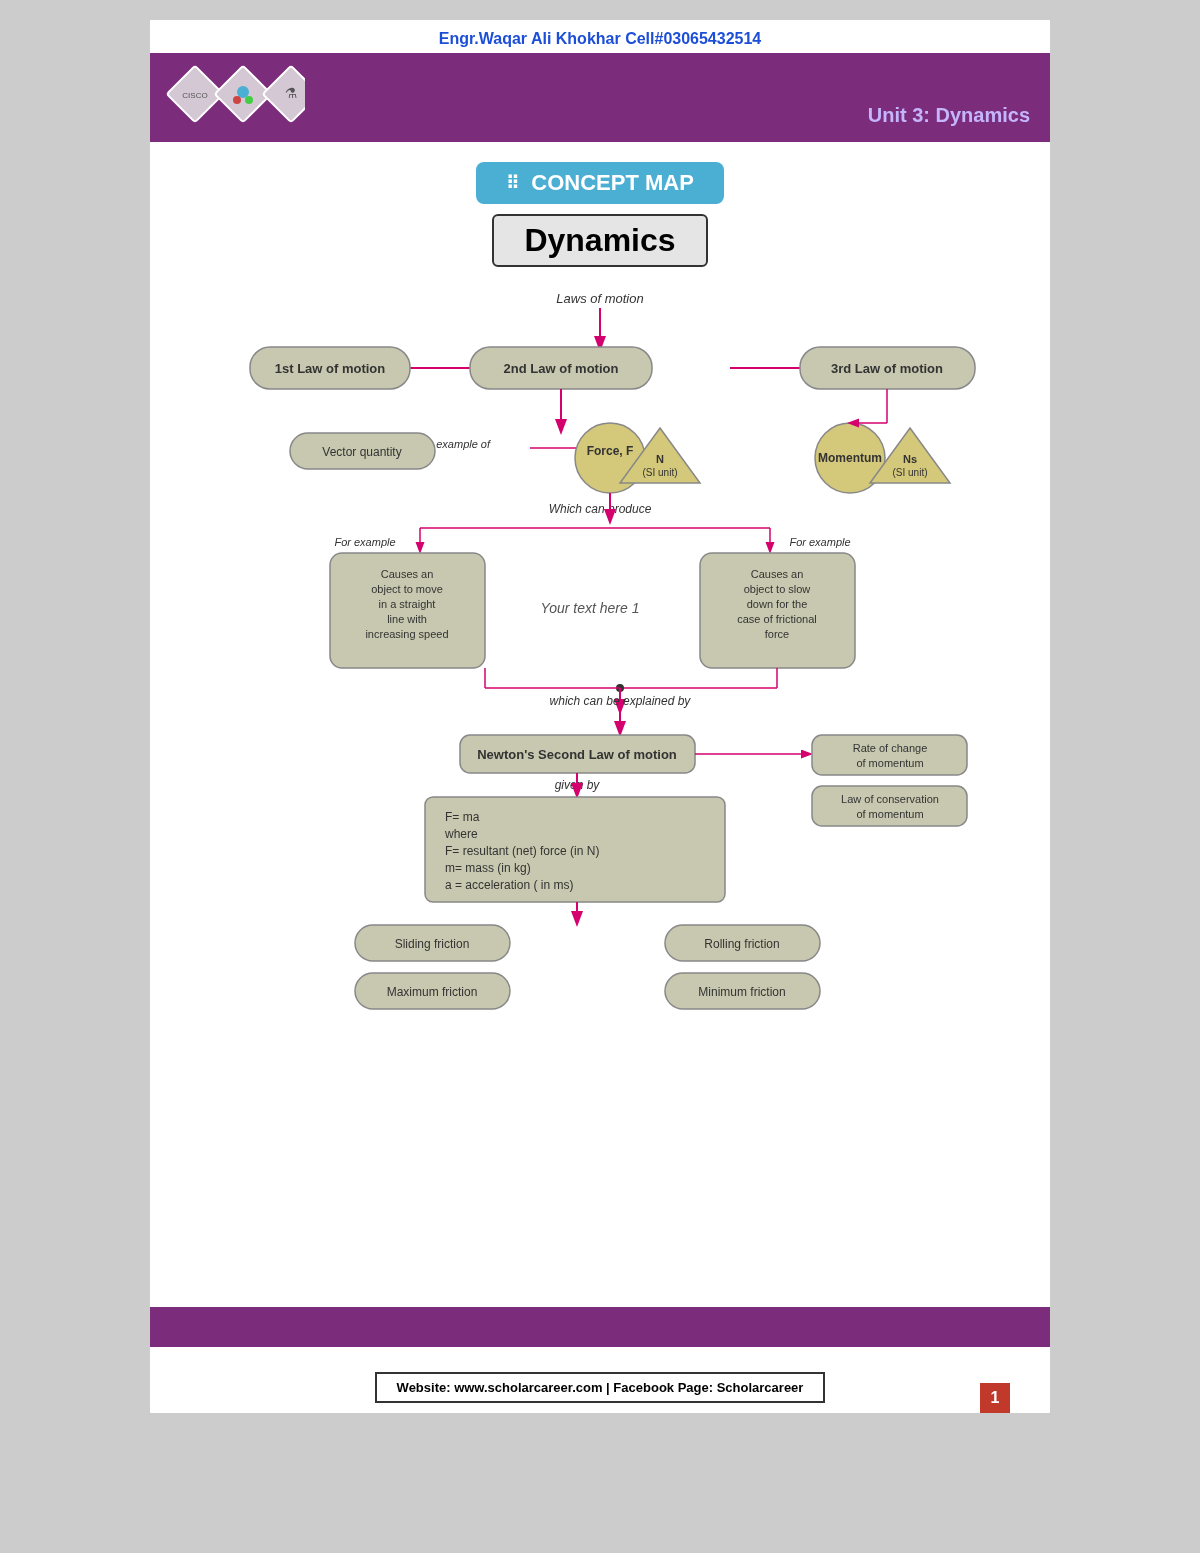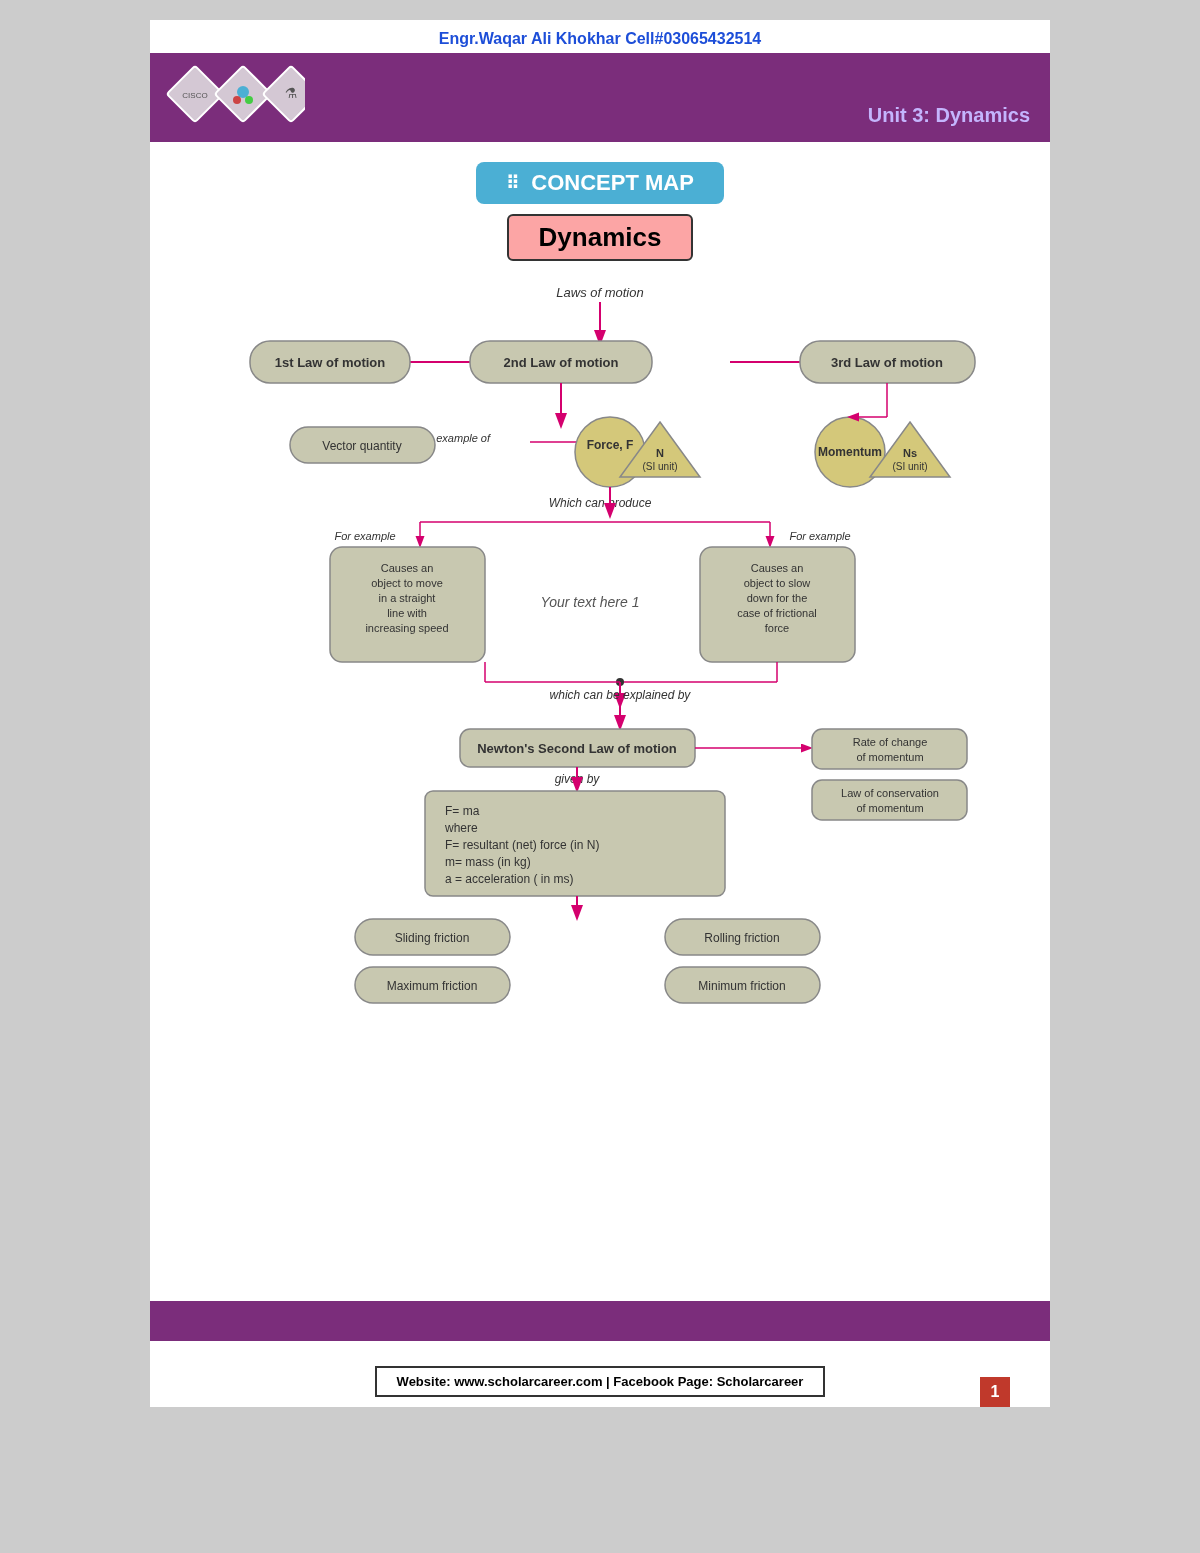--- a/index.html
+++ b/index.html
@@ -72,23 +72,23 @@
     .concept-map-badge .dots-icon {
       font-size: 18px;
       letter-spacing: 2px;
     }
     .dynamics-title {
       display: flex;
       justify-content: center;
       margin-bottom: 6px;
     }
     .dynamics-badge {
-      background: #fca5a5;
+      background: #e5e5e5;
       color: black;
-      font-size: 26px;
+      font-size: 32px;
       font-weight: bold;
       padding: 6px 30px;
       border-radius: 6px;
       border: 2px solid #333;
     }
     
     .flowchart-container {
       width: 100%;
       position: relative;
     }

